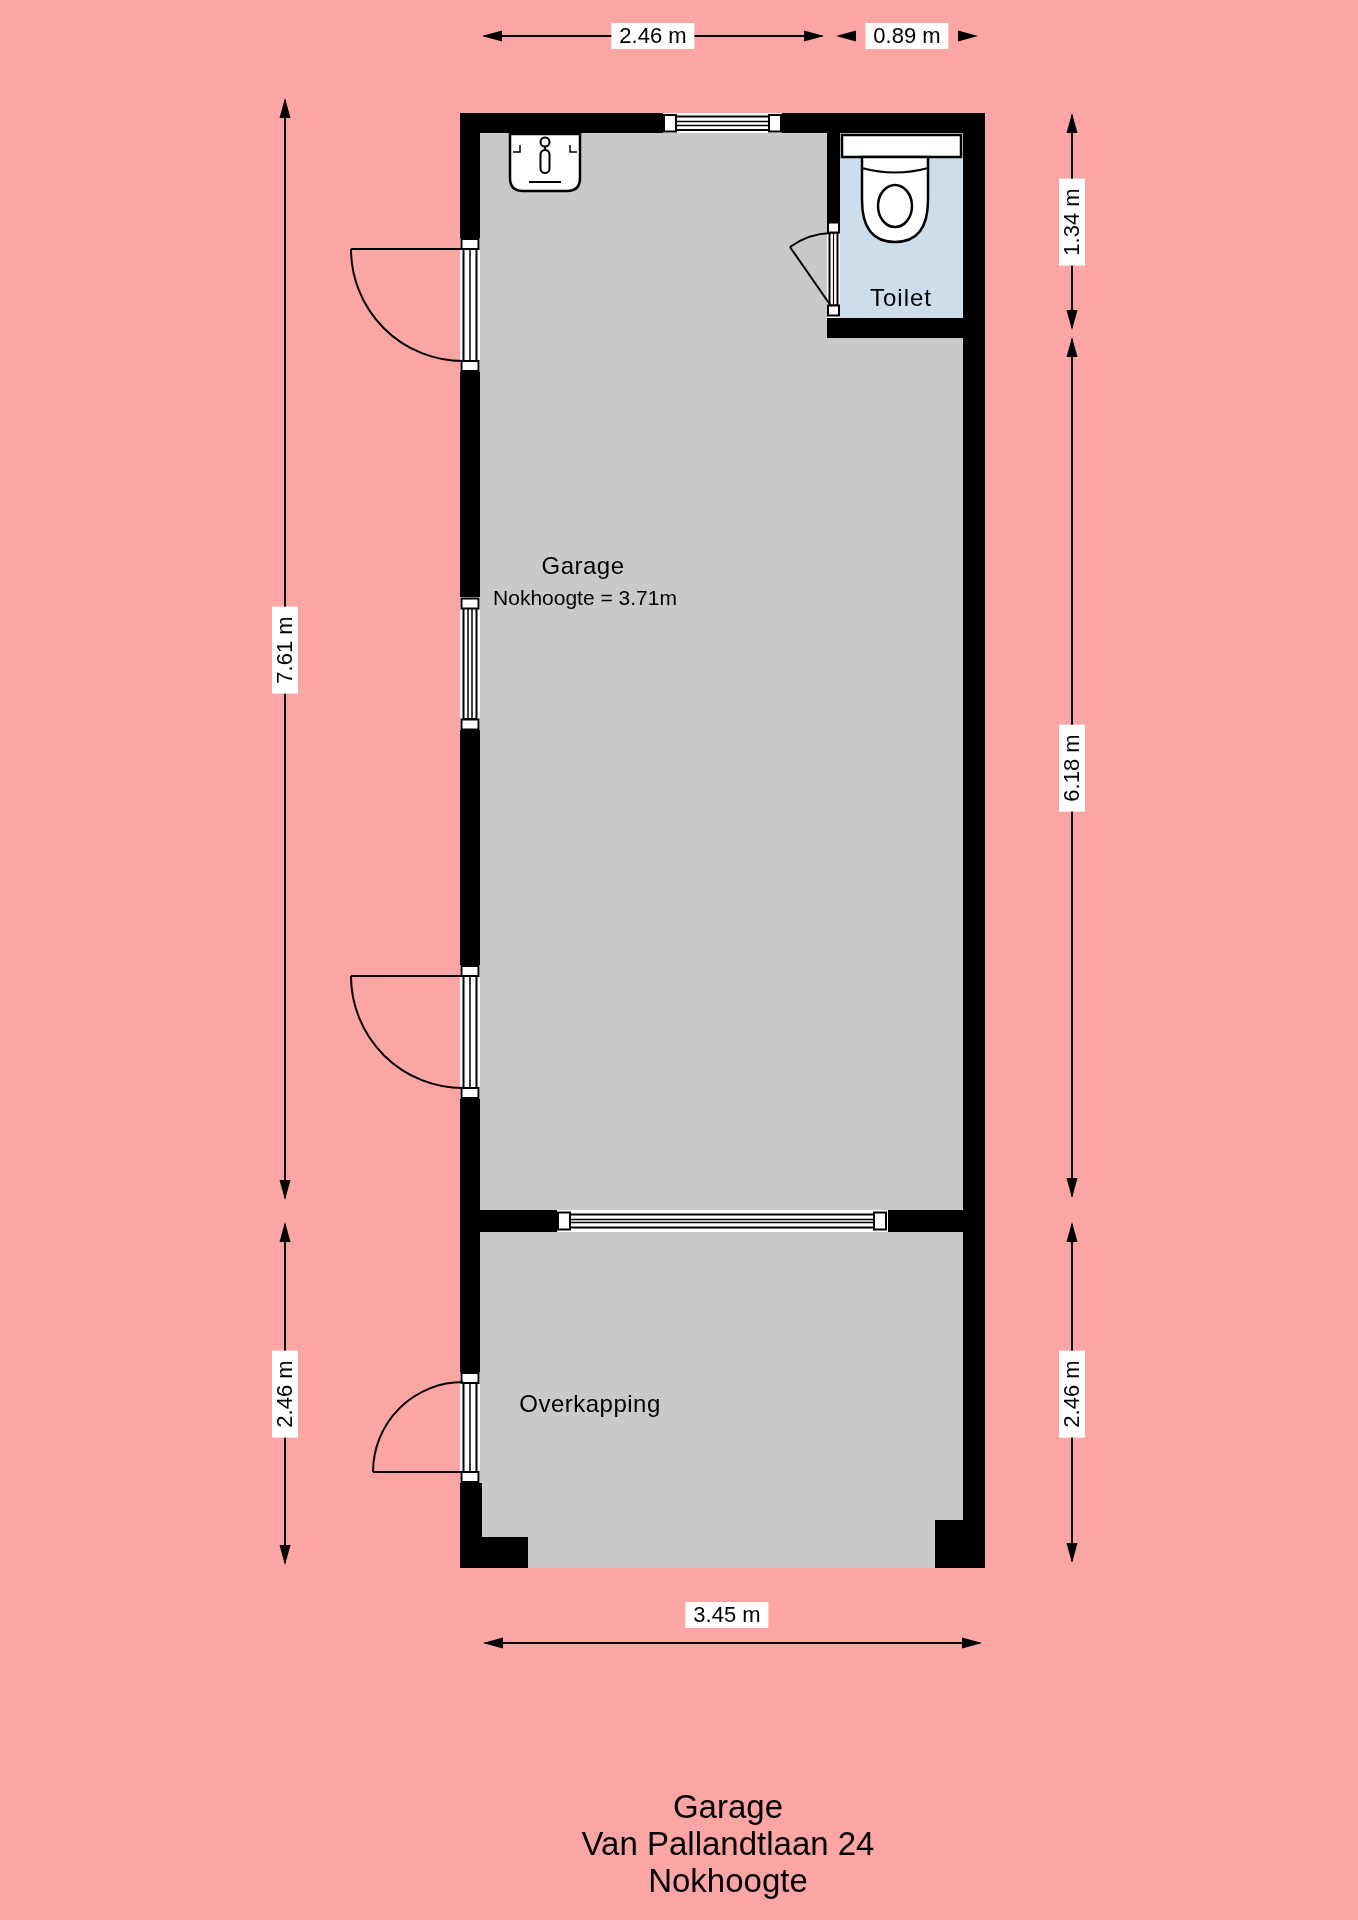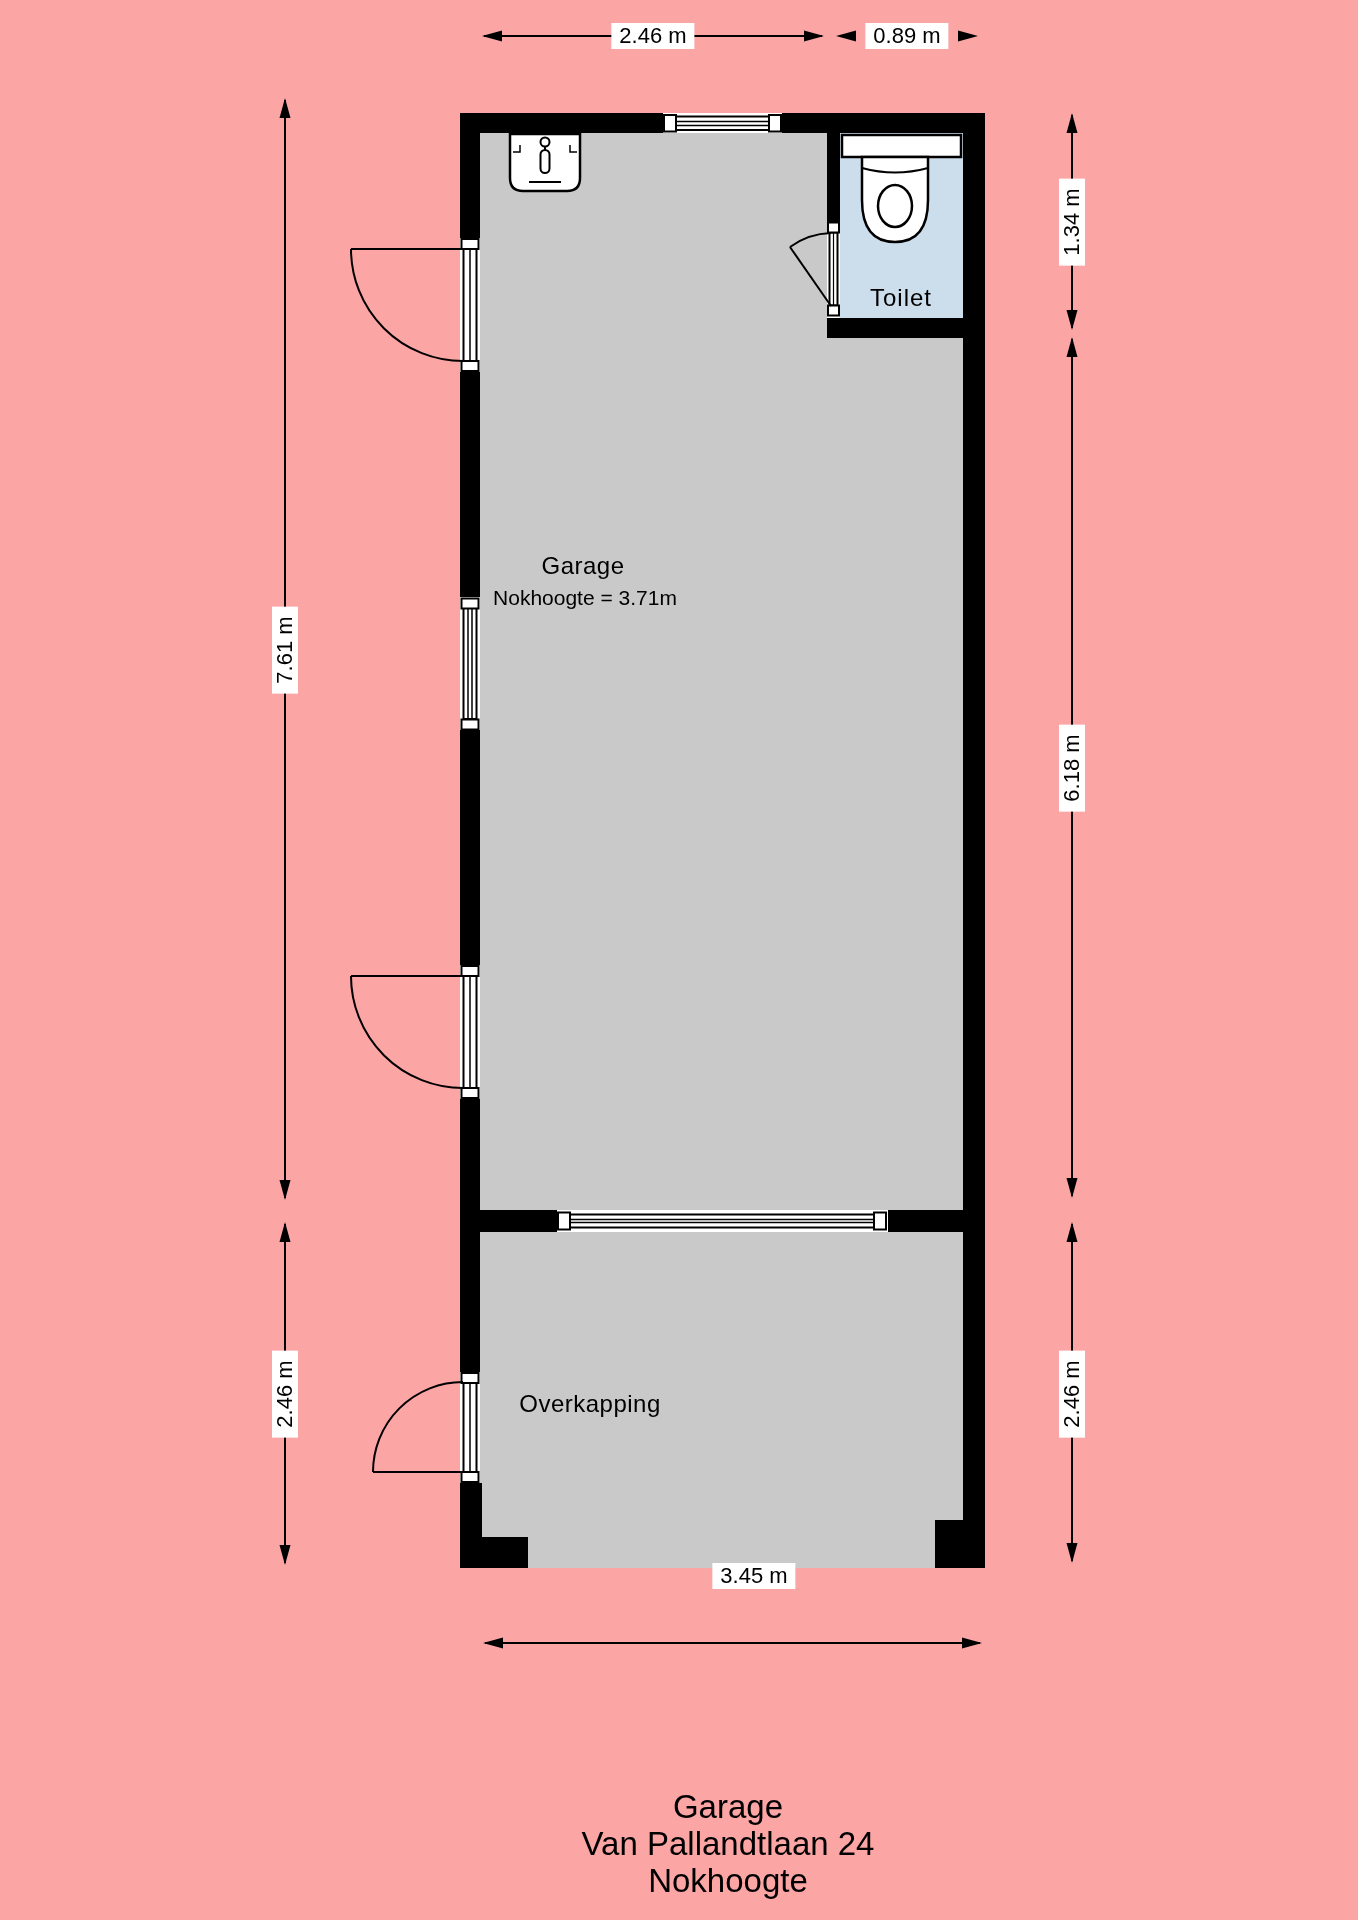--- a/index.html
+++ b/index.html
@@ -197,21 +197,21 @@
     </g>
   </svg>
 
   <div class="dim-label" style="left:653px;top:36px;">2.46 m</div>
   <div class="dim-label" style="left:907px;top:36px;">0.89 m</div>
   <div class="dim-label v" style="left:285px;top:650px;">7.61 m</div>
   <div class="dim-label v" style="left:285px;top:1394px;">2.46 m</div>
   <div class="dim-label v" style="left:1072px;top:222px;">1.34 m</div>
   <div class="dim-label v" style="left:1072px;top:768px;">6.18 m</div>
   <div class="dim-label v" style="left:1072px;top:1394px;">2.46 m</div>
-  <div class="dim-label" style="left:727px;top:1576px;margin-left:27px;">3.45 m</div>
+  <div class="dim-label" style="left:727px;top:1615px;">3.45 m</div>
 
   <div class="room-label" style="left:583px;top:566px;">Garage</div>
   <div class="room-note" style="left:585px;top:598px;">Nokhoogte = 3.71m</div>
   <div class="room-label" style="left:901px;top:266px;letter-spacing:1px;margin-top:32px;">Toilet</div>
   <div class="room-label" style="left:590px;top:1404px;text-align:center;">Overkapping</div>
 
   <div class="title-block">
     <div>Garage</div>
     <div>Van Pallandtlaan 24</div>
     <div>Nokhoogte</div>

